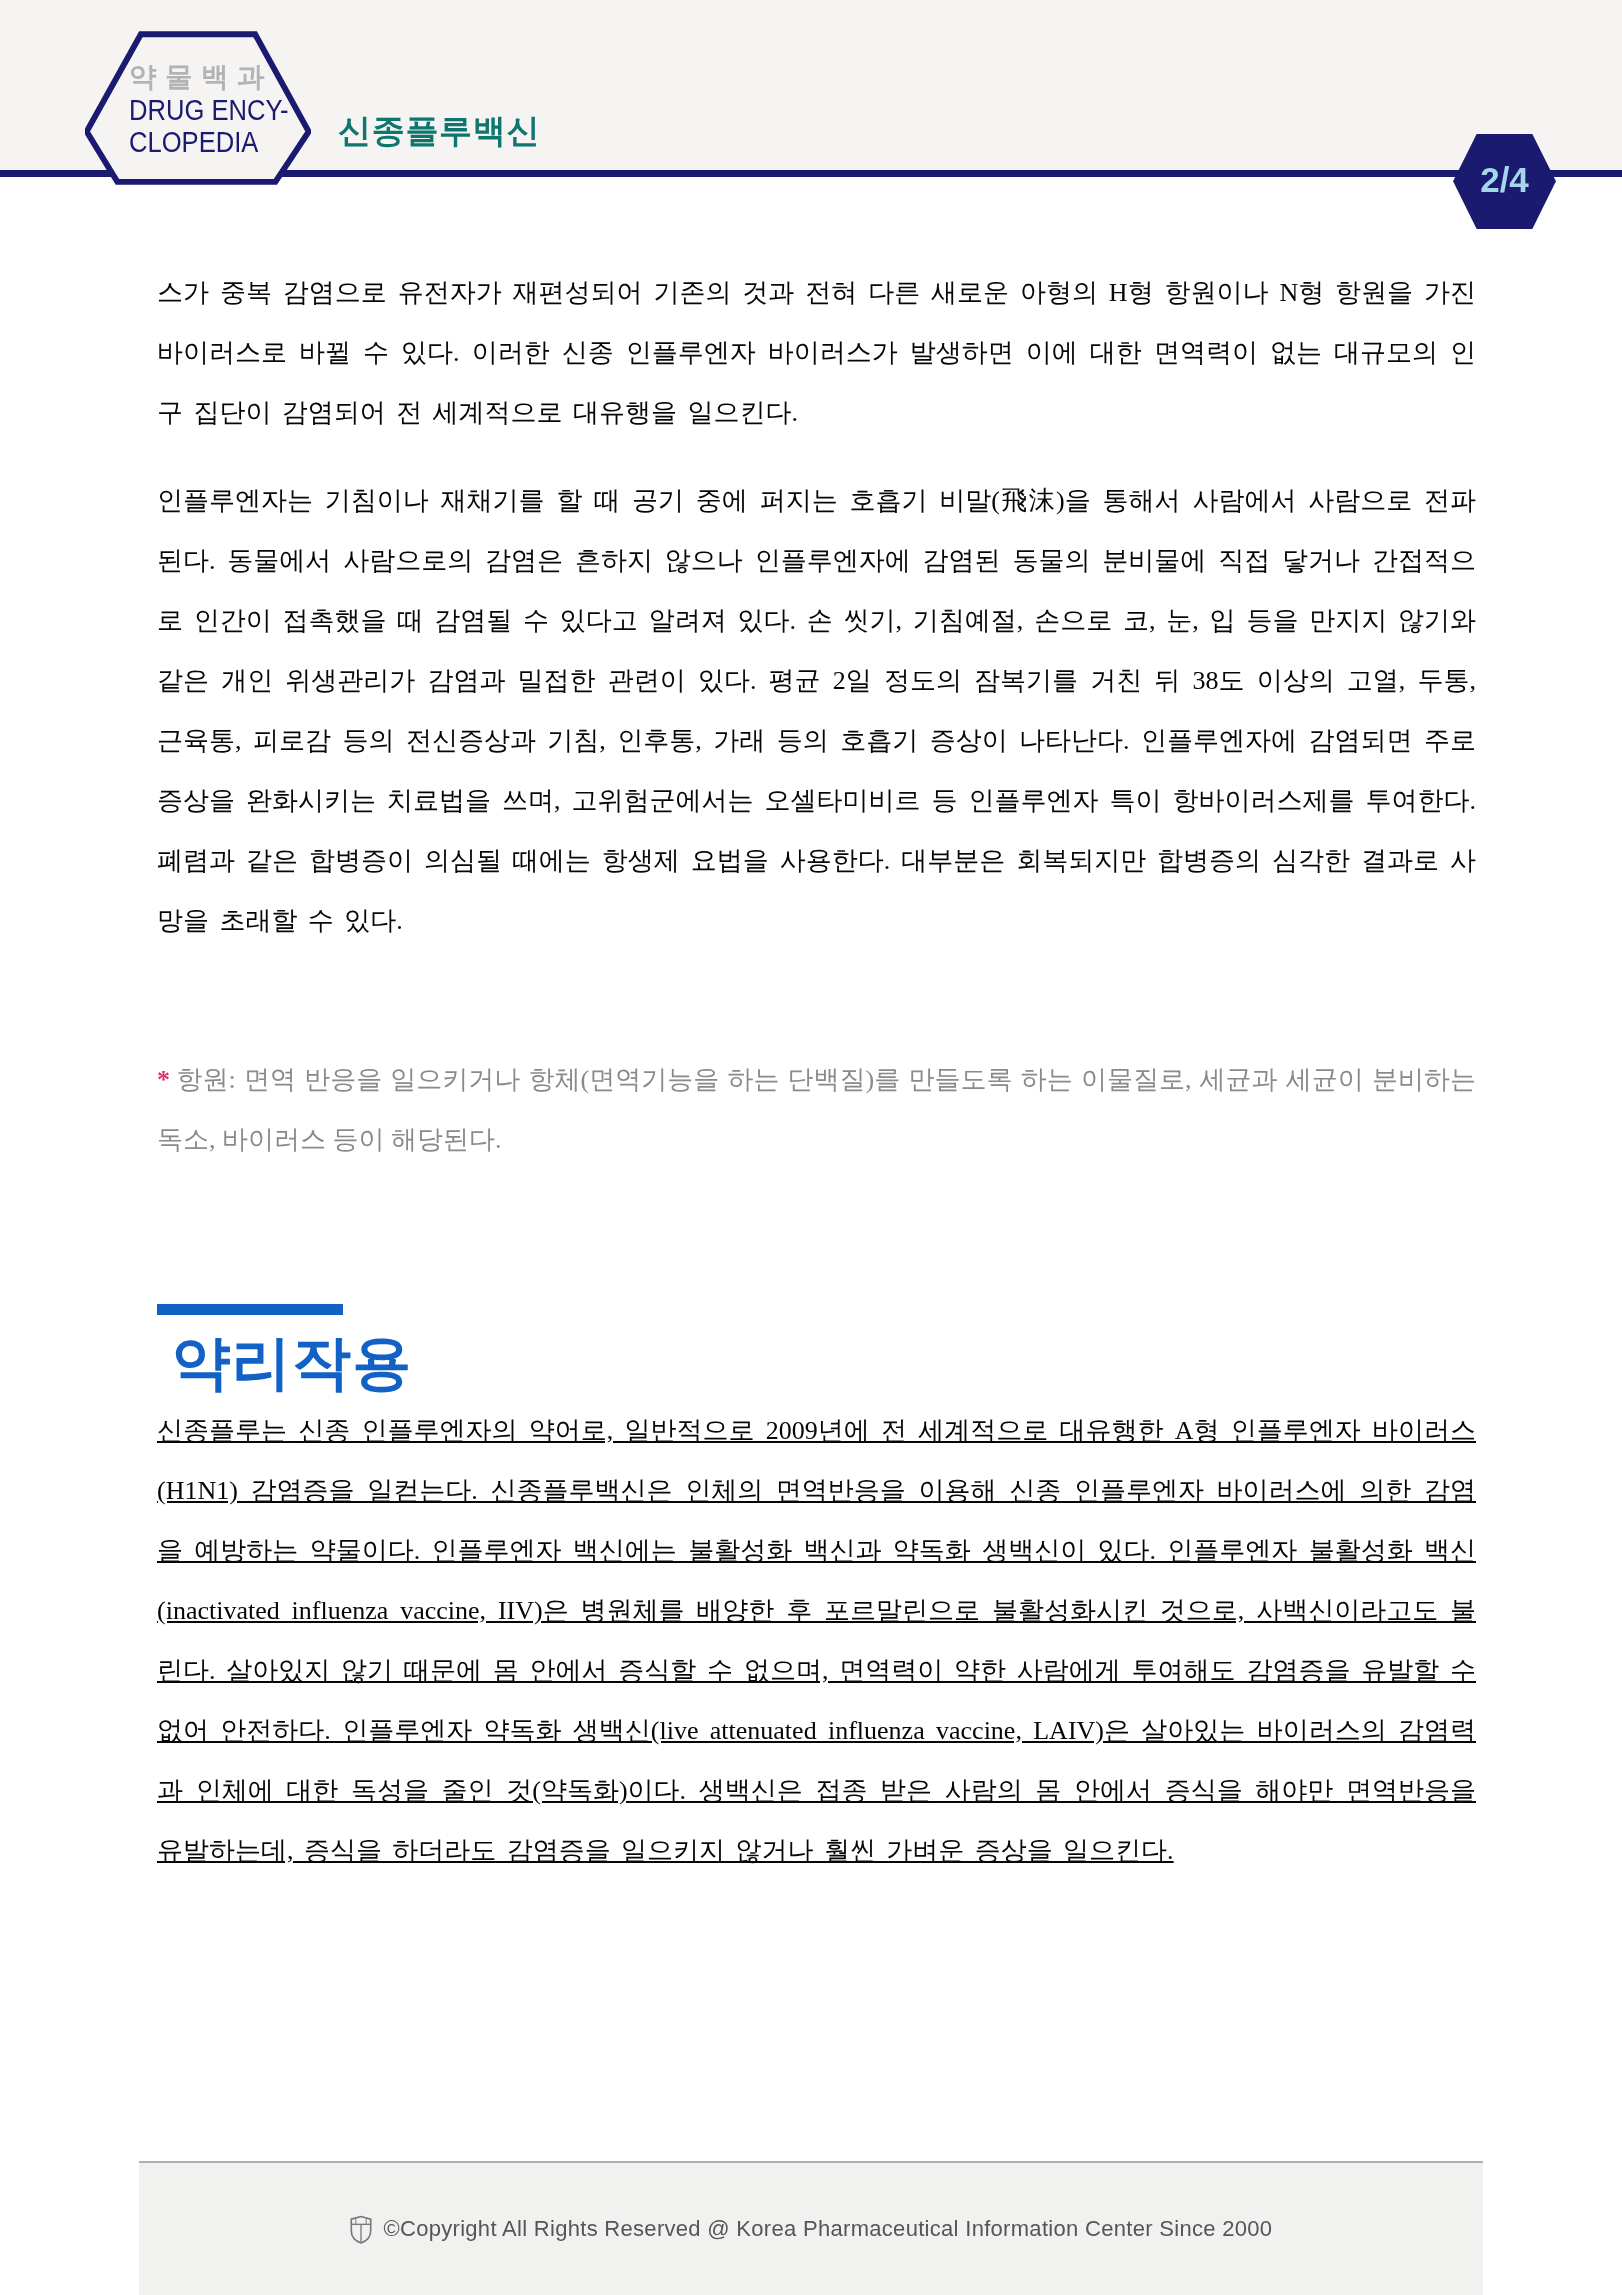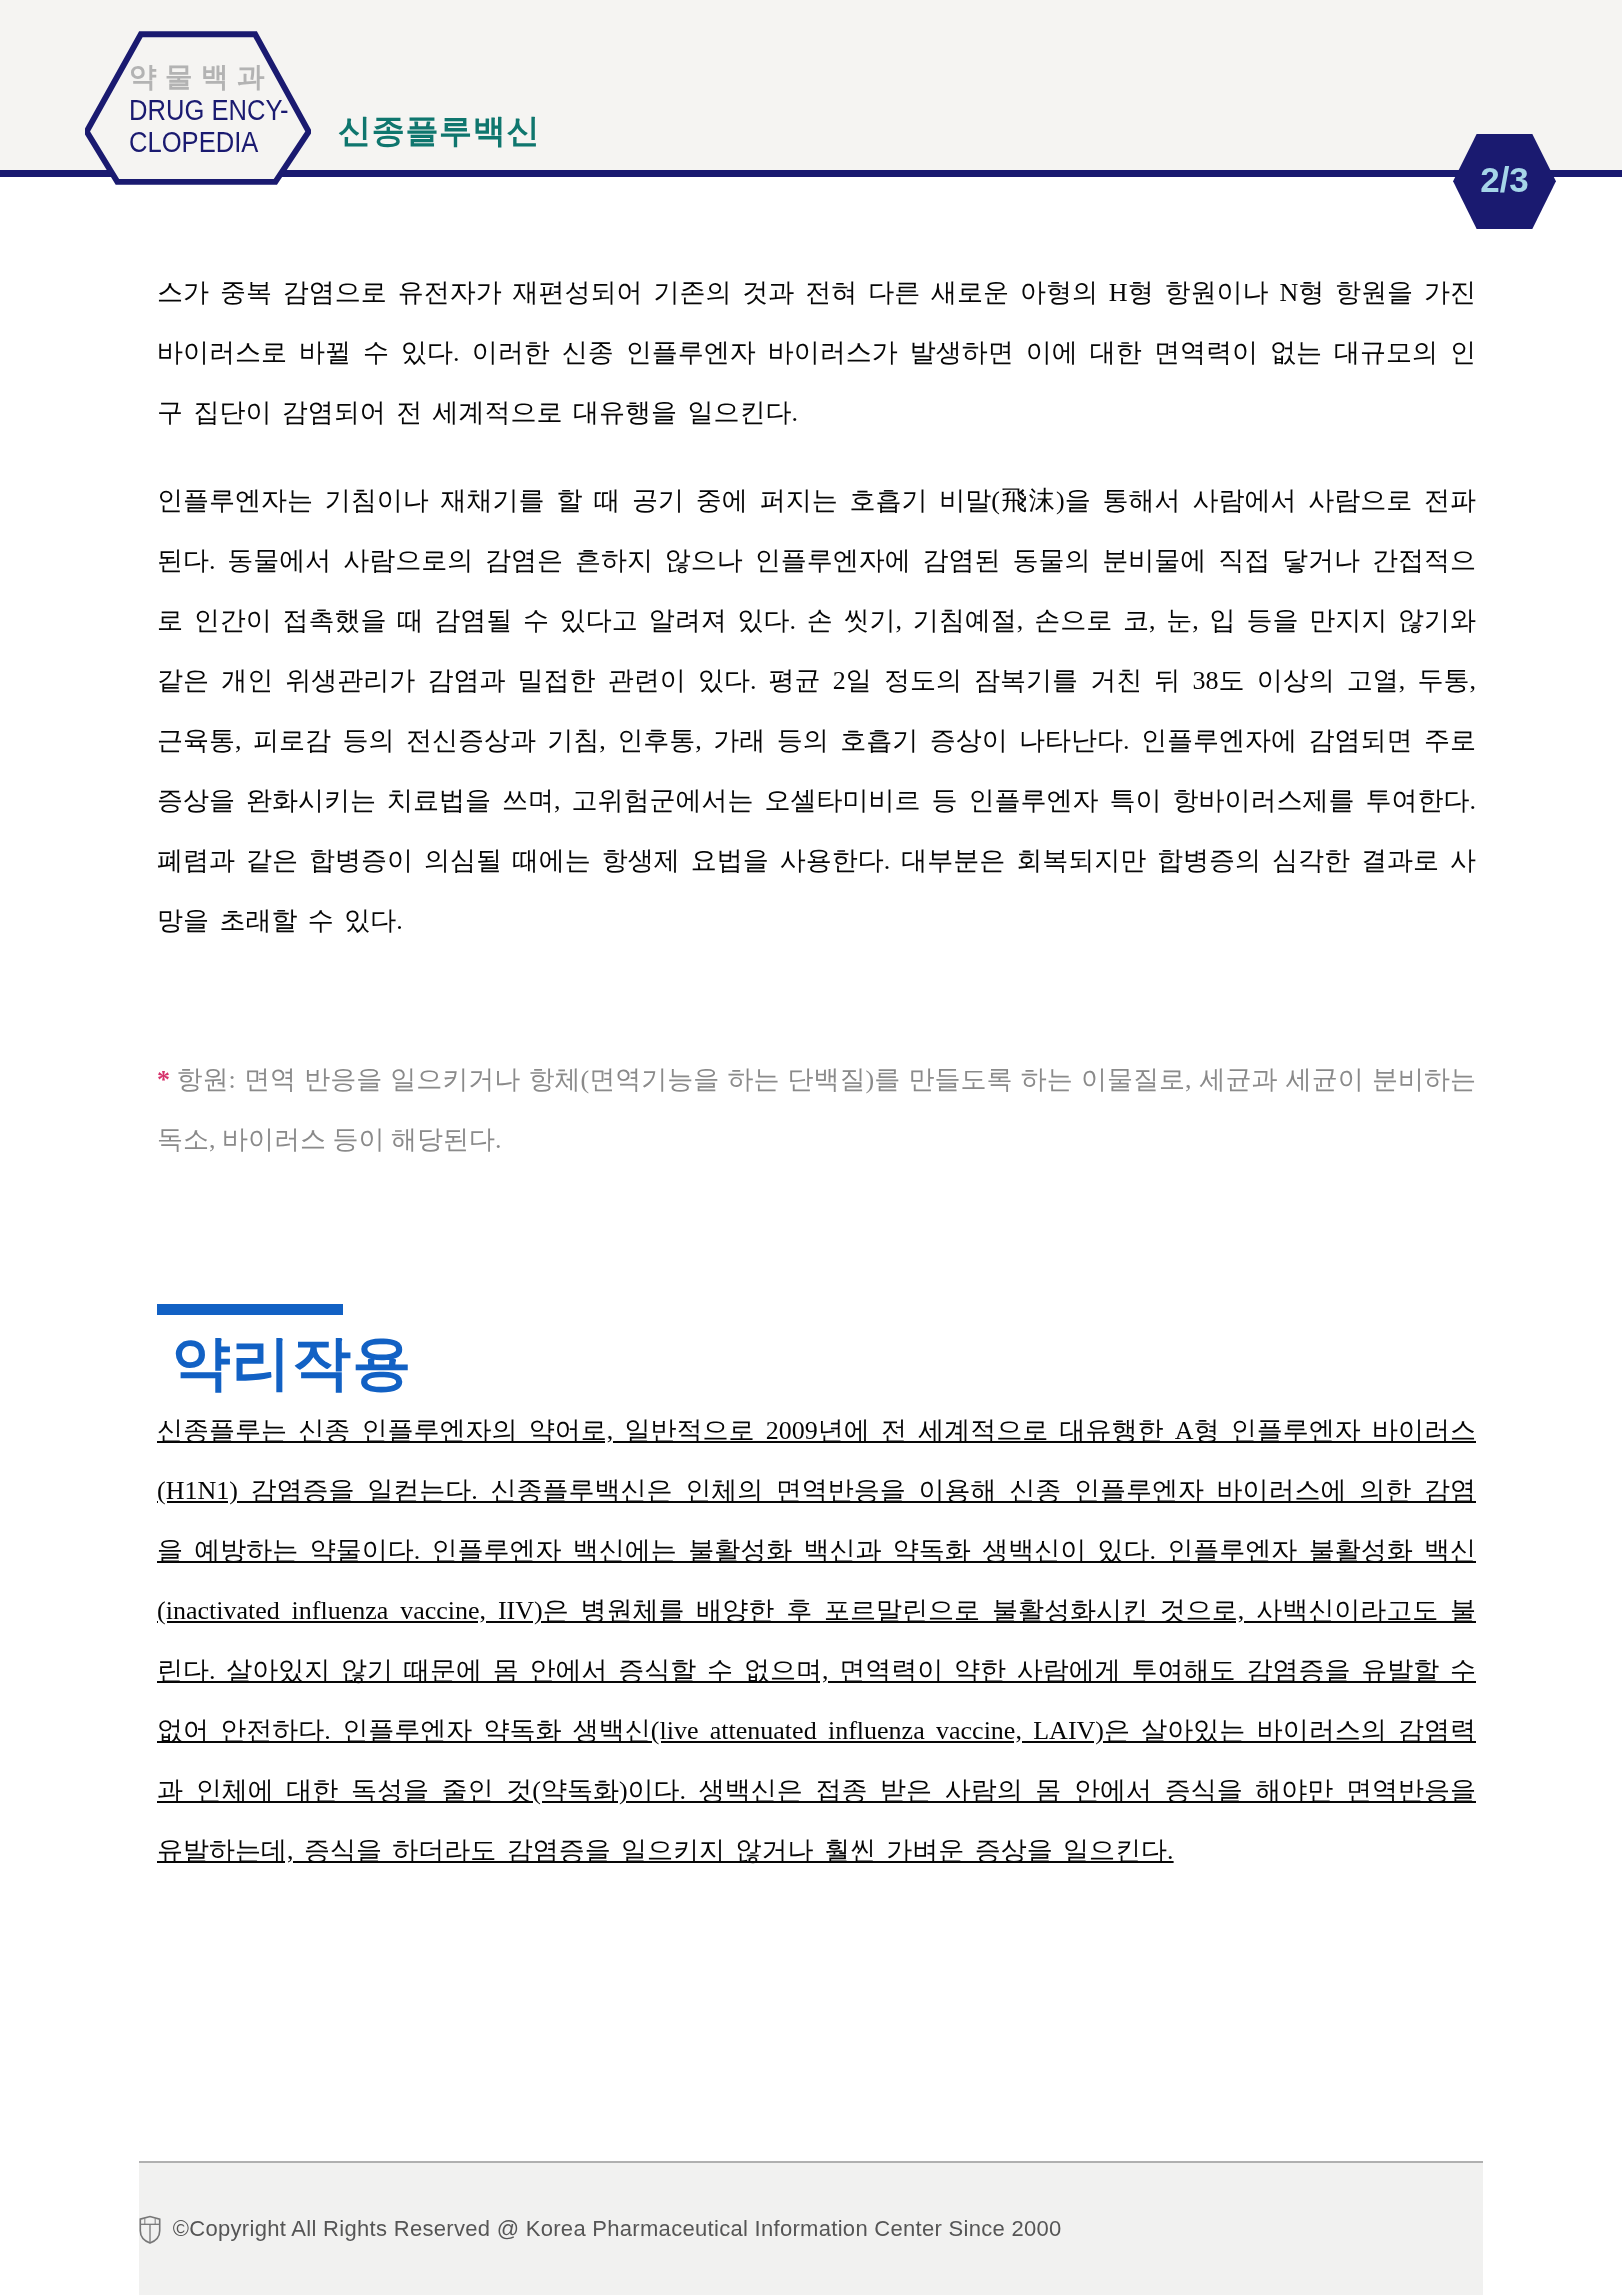--- a/index.html
+++ b/index.html
@@ -139,21 +139,21 @@
 
   
   .footer {
     position: absolute;
     left: 139px; top: 2161px;
     width: 1344px; height: 134px;
     background: #f1f1f0;
     border-top: 2px solid #b0b0b0;
     display: flex;
     align-items: center;
-    justify-content: flex-start;
+    justify-content: center;
     column-gap: 11.8px;
   }
   .footer .copyright {
     font-family: "Liberation Sans", "DejaVu Sans", sans-serif;
     font-size: 22px;
     color: #555555;
     letter-spacing: 0.3px;
   }
   .shield-icon { display: inline-flex; }
 </style>
@@ -174,21 +174,21 @@
         <div class="logo-en">CLOPEDIA</div>
       </div>
     </div>
 
     <div class="doc-title">신종플루백신</div>
 
     <div class="page-badge">
       <svg width="103" height="95" viewBox="0 0 157 145">
         <polygon points="0,72 36,0 121,0 157,72 121,145 36,145" fill="#1a1a70"></polygon>
       </svg>
-      <span class="badge-label">2/3</span>
+      <span class="badge-label">2/4</span>
     </div>
   </div>
 
   <div class="content">
 
     <p class="body-par par-1">스가 중복 감염으로 유전자가 재편성되어 기존의 것과 전혀 다른 새로운 아형의 H형 항원이나 N형 항원을 가진 바이러스로 바뀔 수 있다. 이러한 신종 인플루엔자 바이러스가 발생하면 이에 대한 면역력이 없는 대규모의 인구 집단이 감염되어 전 세계적으로 대유행을 일으킨다.</p>
 
     <p class="body-par par-2">인플루엔자는 기침이나 재채기를 할 때 공기 중에 퍼지는 호흡기 비말(飛沫)을 통해서 사람에서 사람으로 전파된다. 동물에서 사람으로의 감염은 흔하지 않으나 인플루엔자에 감염된 동물의 분비물에 직접 닿거나 간접적으로 인간이 접촉했을 때 감염될 수 있다고 알려져 있다. 손 씻기, 기침예절, 손으로 코, 눈, 입 등을 만지지 않기와 같은 개인 위생관리가 감염과 밀접한 관련이 있다. 평균 2일 정도의 잠복기를 거친 뒤 38도 이상의 고열, 두통, 근육통, 피로감 등의 전신증상과 기침, 인후통, 가래 등의 호흡기 증상이 나타난다. 인플루엔자에 감염되면 주로 증상을 완화시키는 치료법을 쓰며, 고위험군에서는 오셀타미비르 등 인플루엔자 특이 항바이러스제를 투여한다. 폐렴과 같은 합병증이 의심될 때에는 항생제 요법을 사용한다. 대부분은 회복되지만 합병증의 심각한 결과로 사망을 초래할 수 있다.</p>
 
     <p class="footnote"><span class="fn-marker">*</span><span>항원: 면역 반응을 일으키거나 항체(면역기능을 하는 단백질)를 만들도록 하는 이물질로, 세균과 세균이 분비하는 독소, 바이러스 등이 해당된다.</span></p>

